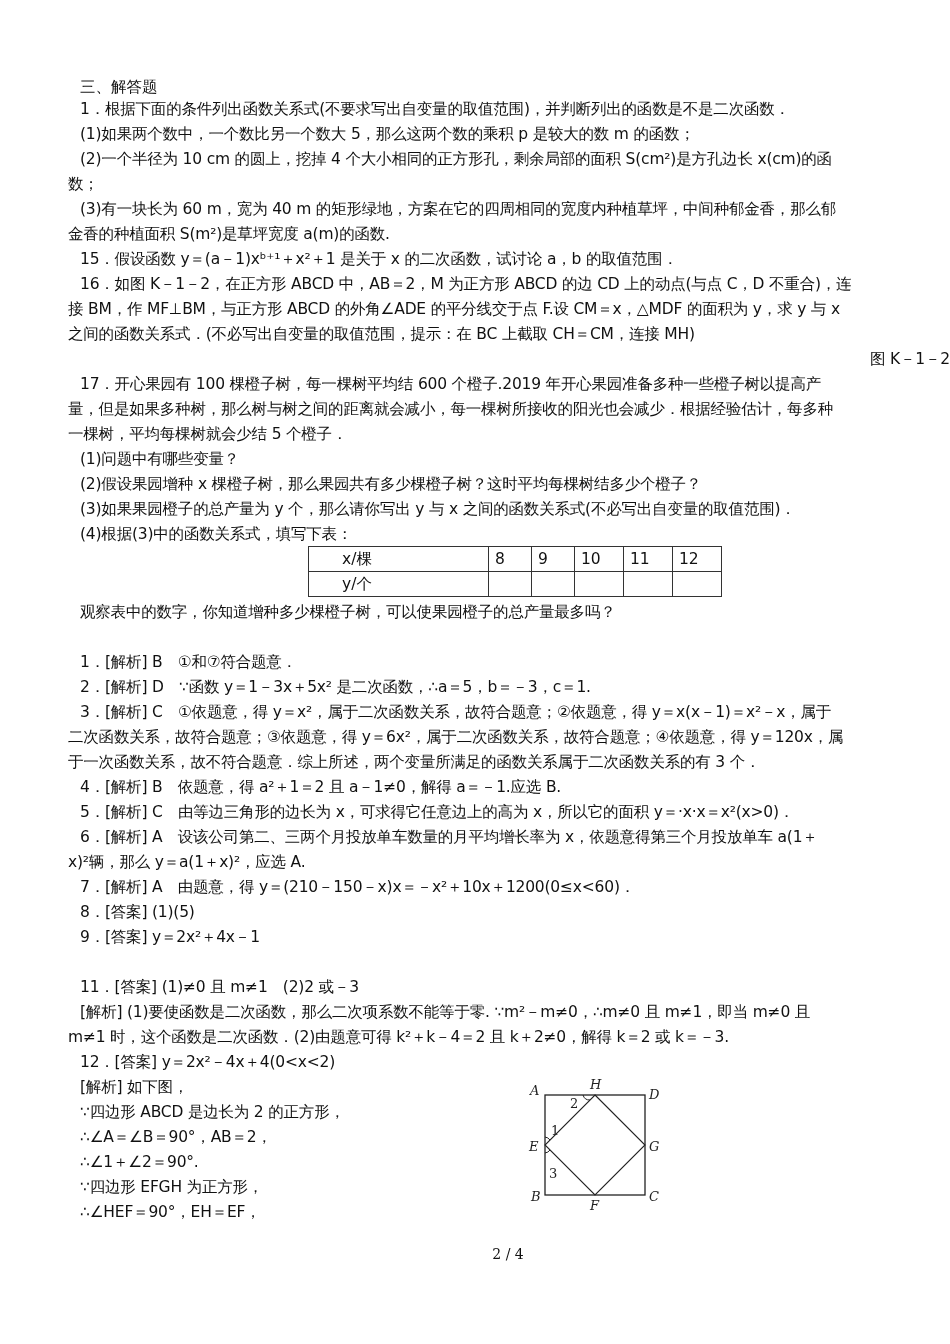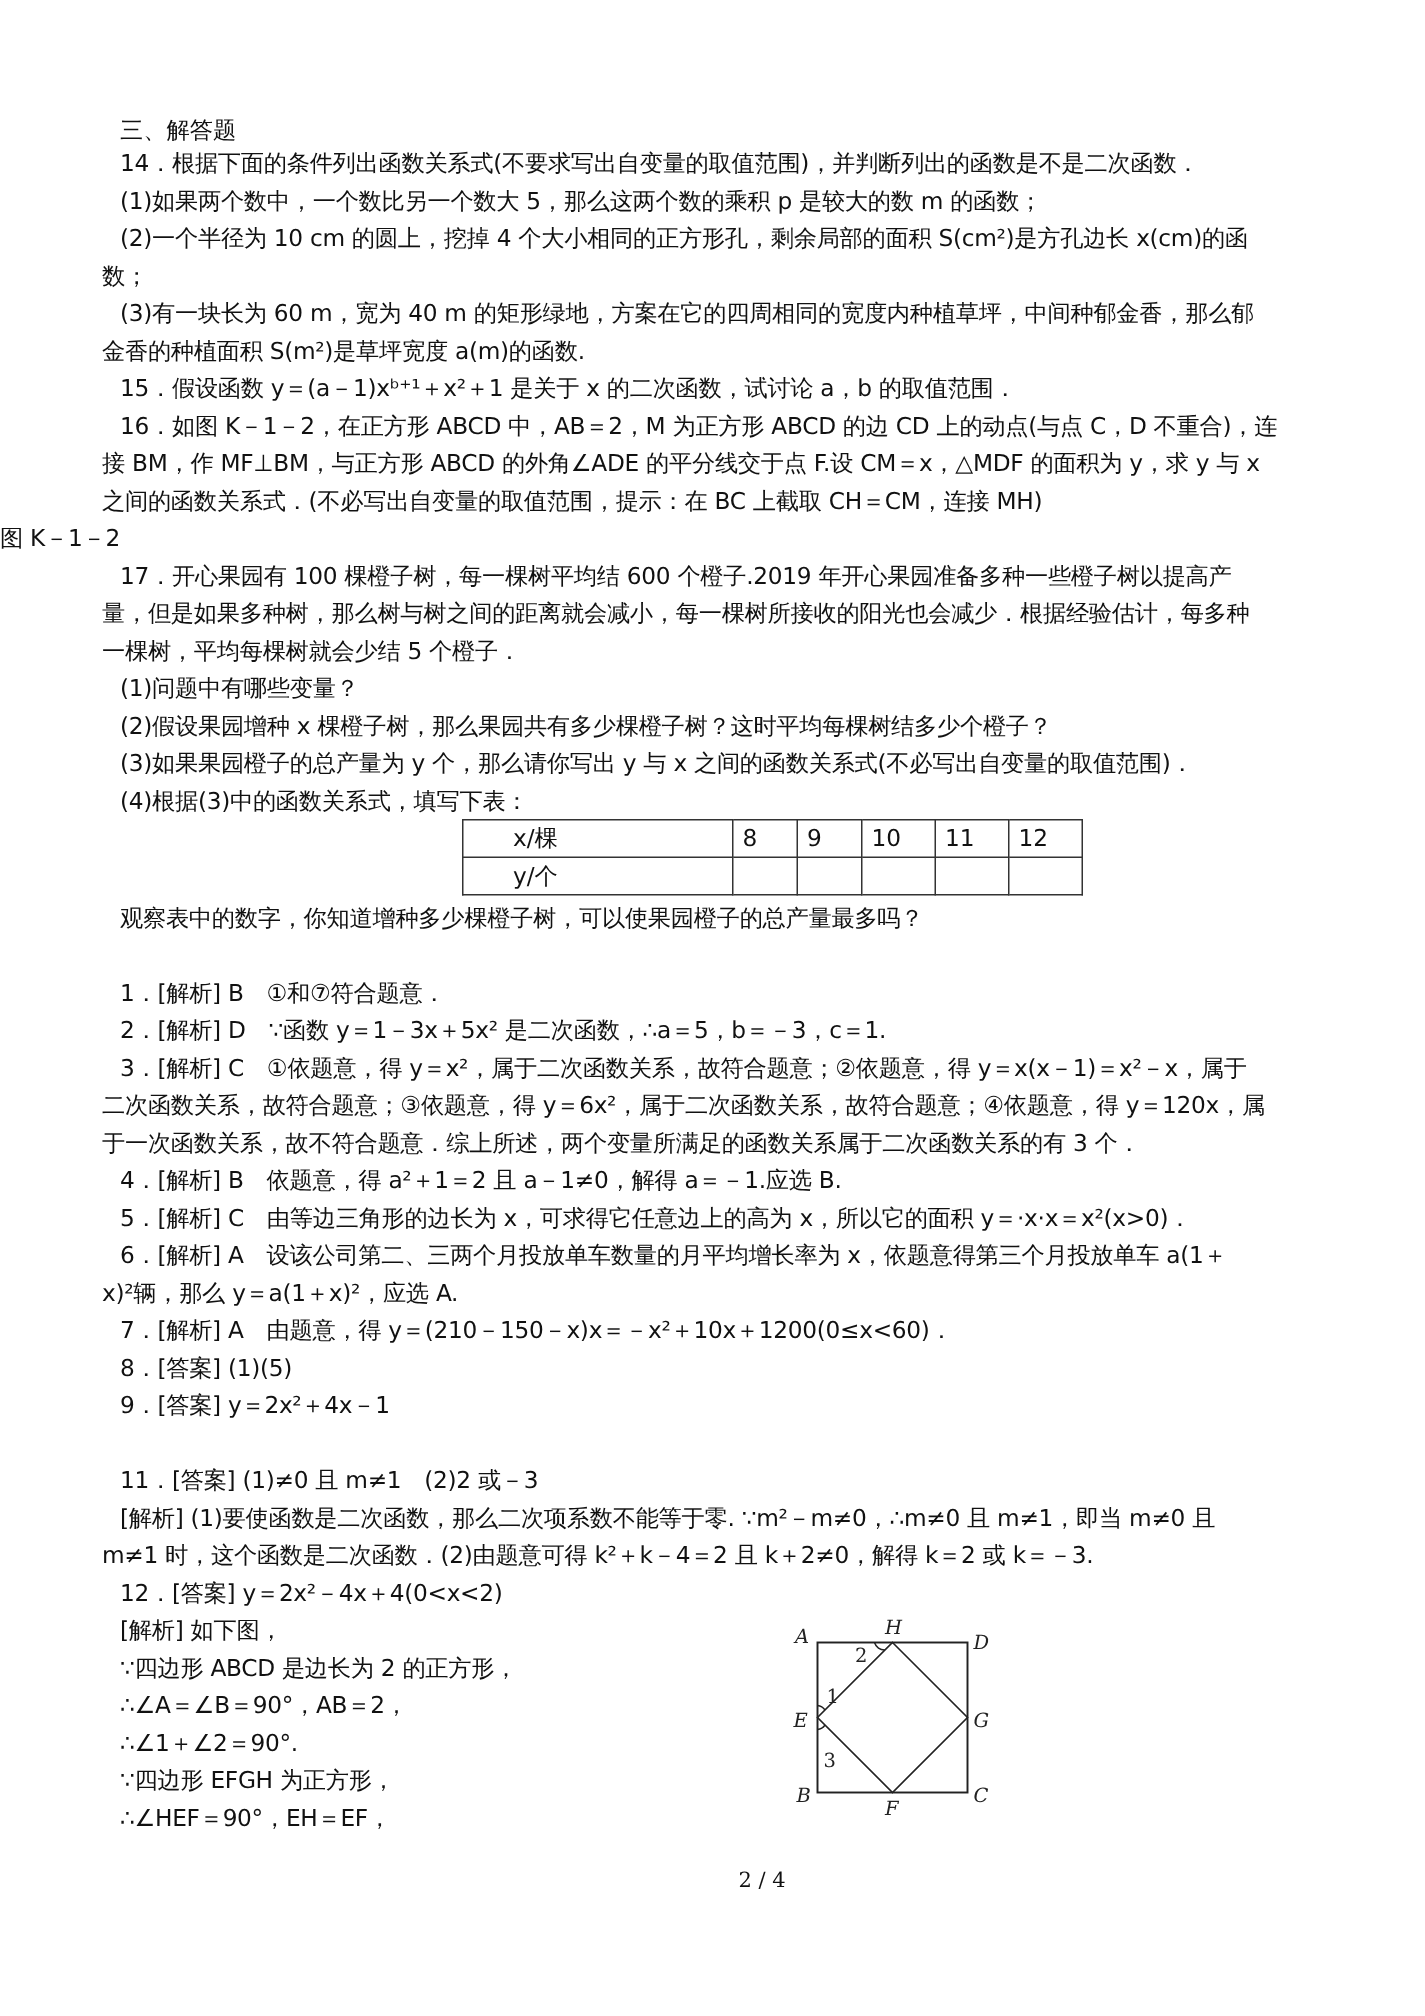--- a/index.html
+++ b/index.html
@@ -3,38 +3,38 @@
 <meta charset="utf-8">
 <style>
   html, body { margin: 0; padding: 0; background: #ffffff; }
   body { width: 950px; height: 1344px; position: relative; overflow: hidden;
          font-family: "DejaVu Sans", sans-serif; color: #111; font-size: 15.5px; }
   .page { position: absolute; left: 0; top: 0; width: 950px; height: 1344px; }
   .line { position: absolute; left: 68px; width: 820px; white-space: nowrap; line-height: 22px; letter-spacing: -0.2px; }
   .ind { left: 80px; }
   .cont { left: 68px; }
   .section { position: absolute; left: 80px; top: 77px; font-size: 15.5px; }
-  .center { left: 0; width: 950px; text-align: left; }
+  .center { left: 0; width: 950px; text-align: right; }
   table.fill { position: absolute; left: 308px; top: 546px; border-collapse: collapse; font-size: 15.5px; }
   table.fill td { border: 1px solid #333; height: 24px; padding: 0 6px; }
   table.fill td.head { width: 140px; padding-left: 33px; }
   table.fill td.c { width: 30px; }
   table.fill td.cw { width: 36px; }
   .fig { position: absolute; left: 525px; top: 1075px; width: 150px; height: 140px; }
   .fig text { font-family: "DejaVu Serif", serif; font-style: italic; font-size: 13px; fill: #222; }
   .fig text.n { font-style: normal; }
   .pagenum { position: absolute; left: 0; width: 950px; top: 1246px; text-align: center; font-family: "DejaVu Serif", serif; font-size: 14px; margin-left: 33px; }
 </style>
 </head>
 <body>
 
 <div class="page">
   <div class="section">三、解答题</div>
 
-  <div class="line ind" style="top:98px">14．根据下面的条件列出函数关系式(不要求写出自变量的取值范围)，并判断列出的函数是不是二次函数．</div>
+  <div class="line ind" style="top:98px">1．根据下面的条件列出函数关系式(不要求写出自变量的取值范围)，并判断列出的函数是不是二次函数．</div>
   <div class="line ind" style="top:123px">(1)如果两个数中，一个数比另一个数大 5，那么这两个数的乘积 p 是较大的数 m 的函数；</div>
   <div class="line ind" style="top:148px">(2)一个半径为 10 cm 的圆上，挖掉 4 个大小相同的正方形孔，剩余局部的面积 S(cm²)是方孔边长 x(cm)的函</div>
   <div class="line cont" style="top:173px">数；</div>
   <div class="line ind" style="top:198px">(3)有一块长为 60 m，宽为 40 m 的矩形绿地，方案在它的四周相同的宽度内种植草坪，中间种郁金香，那么郁</div>
   <div class="line cont" style="top:223px">金香的种植面积 S(m²)是草坪宽度 a(m)的函数.</div>
 
   <div class="line ind" style="top:248px">15．假设函数 y＝(a－1)xᵇ⁺¹＋x²＋1 是关于 x 的二次函数，试讨论 a，b 的取值范围．</div>
 
   <div class="line ind" style="top:273px">16．如图 K－1－2，在正方形 ABCD 中，AB＝2，M 为正方形 ABCD 的边 CD 上的动点(与点 C，D 不重合)，连</div>
   <div class="line cont" style="top:298px">接 BM，作 MF⊥BM，与正方形 ABCD 的外角∠ADE 的平分线交于点 F.设 CM＝x，△MDF 的面积为 y，求 y 与 x</div>

